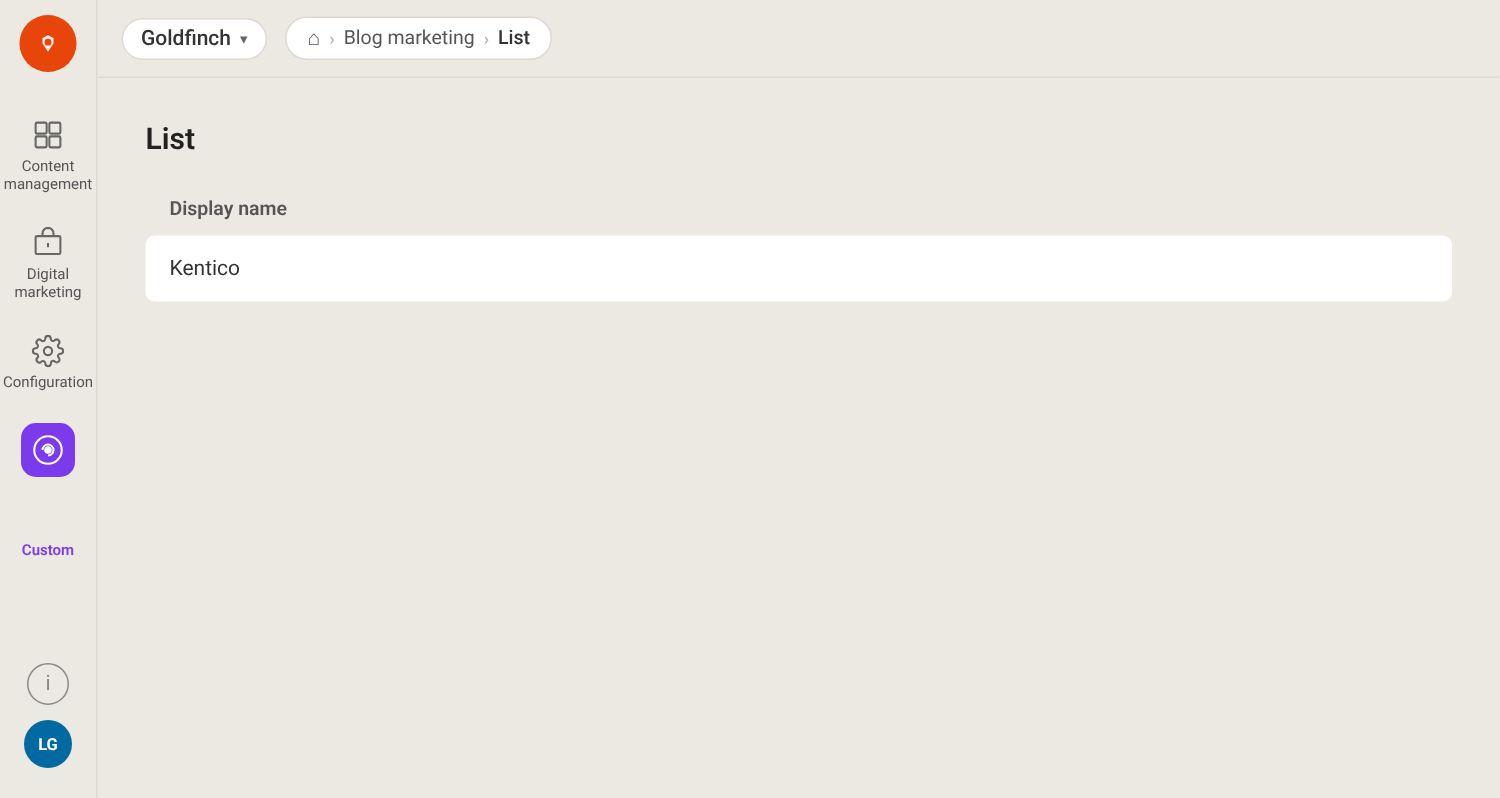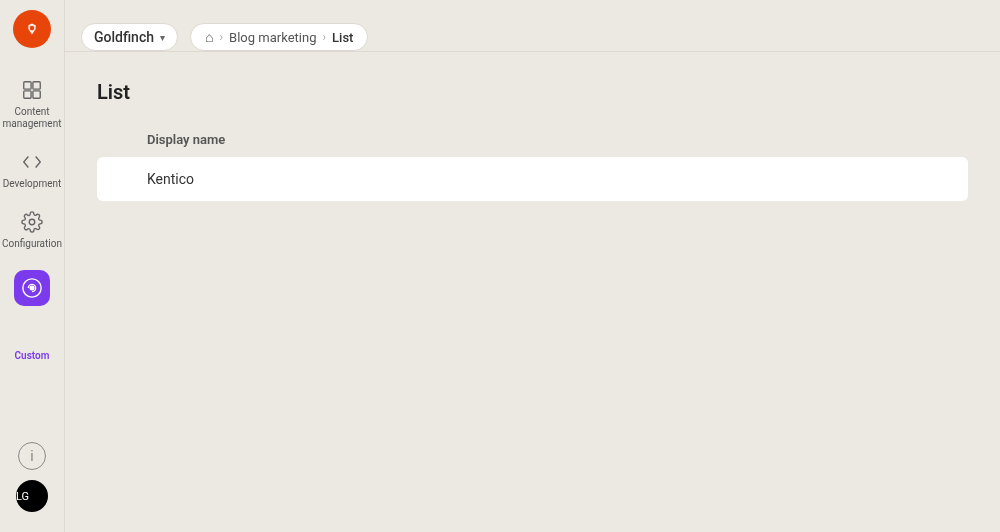--- a/index.html
+++ b/index.html
@@ -94,28 +94,28 @@
       align-items: center;
       justify-content: center;
       color: #888;
       font-size: 14px;
       cursor: pointer;
     }
 
     .avatar {
       width: 32px;
       height: 32px;
-      background: #000000;
+      background: #0369a1;
       border-radius: 50%;
       display: flex;
       align-items: center;
-      justify-content: flex-start;
+      justify-content: center;
       color: white;
       font-size: 11px;
-      font-weight: 400;
+      font-weight: 700;
       cursor: pointer;
     }
 
     
     .sidebar-item.custom-active .sidebar-item-icon-box {
       background: #7c3aed;
       border-radius: 10px;
       width: 36px;
       height: 36px;
       display: flex;
@@ -134,21 +134,21 @@
       display: flex;
       flex-direction: column;
       overflow: hidden;
     }
 
     
     .topbar {
       height: 52px;
       background: #ece9e3;
       display: flex;
-      align-items: flex-end;
+      align-items: center;
       padding: 0 16px;
       gap: 12px;
       border-bottom: 1px solid #ddd9d2;
     }
 
     .project-selector {
       display: flex;
       align-items: center;
       gap: 6px;
       background: white;
@@ -240,21 +240,20 @@
       border-radius: 6px;
       font-size: 14px;
       color: #333;
       cursor: pointer;
       gap: 32px;
     }
 
     .table-cell {
       display: flex;
       align-items: center;
-      margin-left: 34px;
     }
 
     
     .icon-svg {
       width: 22px;
       height: 22px;
     }
   </style>
 </head>
 <body>
@@ -276,30 +275,32 @@
           <rect x="3" y="3" width="8" height="8" rx="1"></rect>
           <rect x="13" y="3" width="8" height="8" rx="1"></rect>
           <rect x="3" y="13" width="8" height="8" rx="1"></rect>
           <rect x="13" y="13" width="8" height="8" rx="1"></rect>
         </svg>
       </div>
       <span class="sidebar-item-label" style="white-space:pre-line">Content
 management</span>
     </div>
 
-
     <div class="sidebar-item">
       <div class="sidebar-item-icon">
         <svg class="icon-svg" viewBox="0 0 24 24" fill="none" stroke="#666" stroke-width="1.5">
-          <polyline points="8 6 3 12 8 18"></polyline>
-          <polyline points="16 6 21 12 16 18"></polyline>
+          <rect x="3" y="7" width="18" height="13" rx="1"></rect>
+          <path d="M8 7V5a4 4 0 018 0v2"></path>
+          <line x1="12" y1="12" x2="12" y2="15"></line>
         </svg>
       </div>
-      <span class="sidebar-item-label">Development</span>
-    </div>
+      <span class="sidebar-item-label" style="white-space:pre-line">Digital
+marketing</span>
+    </div>
+
 
     <div class="sidebar-item">
       <div class="sidebar-item-icon">
         <svg class="icon-svg" viewBox="0 0 24 24" fill="none" stroke="#666" stroke-width="1.5">
           <circle cx="12" cy="12" r="3"></circle>
           <path d="M19.4 15a1.65 1.65 0 00.33 1.82l.06.06a2 2 0 010 2.83 2 2 0 01-2.83 0l-.06-.06a1.65 1.65 0 00-1.82-.33 1.65 1.65 0 00-1 1.51V21a2 2 0 01-4 0v-.09A1.65 1.65 0 009 19.4a1.65 1.65 0 00-1.82.33l-.06.06a2 2 0 01-2.83-2.83l.06-.06A1.65 1.65 0 004.68 15a1.65 1.65 0 00-1.51-1H3a2 2 0 010-4h.09A1.65 1.65 0 004.6 9a1.65 1.65 0 00-.33-1.82l-.06-.06a2 2 0 012.83-2.83l.06.06A1.65 1.65 0 009 4.68a1.65 1.65 0 001-1.51V3a2 2 0 014 0v.09a1.65 1.65 0 001 1.51 1.65 1.65 0 001.82-.33l.06-.06a2 2 0 012.83 2.83l-.06.06A1.65 1.65 0 0019.4 9a1.65 1.65 0 001.51 1H21a2 2 0 010 4h-.09a1.65 1.65 0 00-1.51 1z"></path>
         </svg>
       </div>
       <span class="sidebar-item-label">Configuration</span>
     </div>

